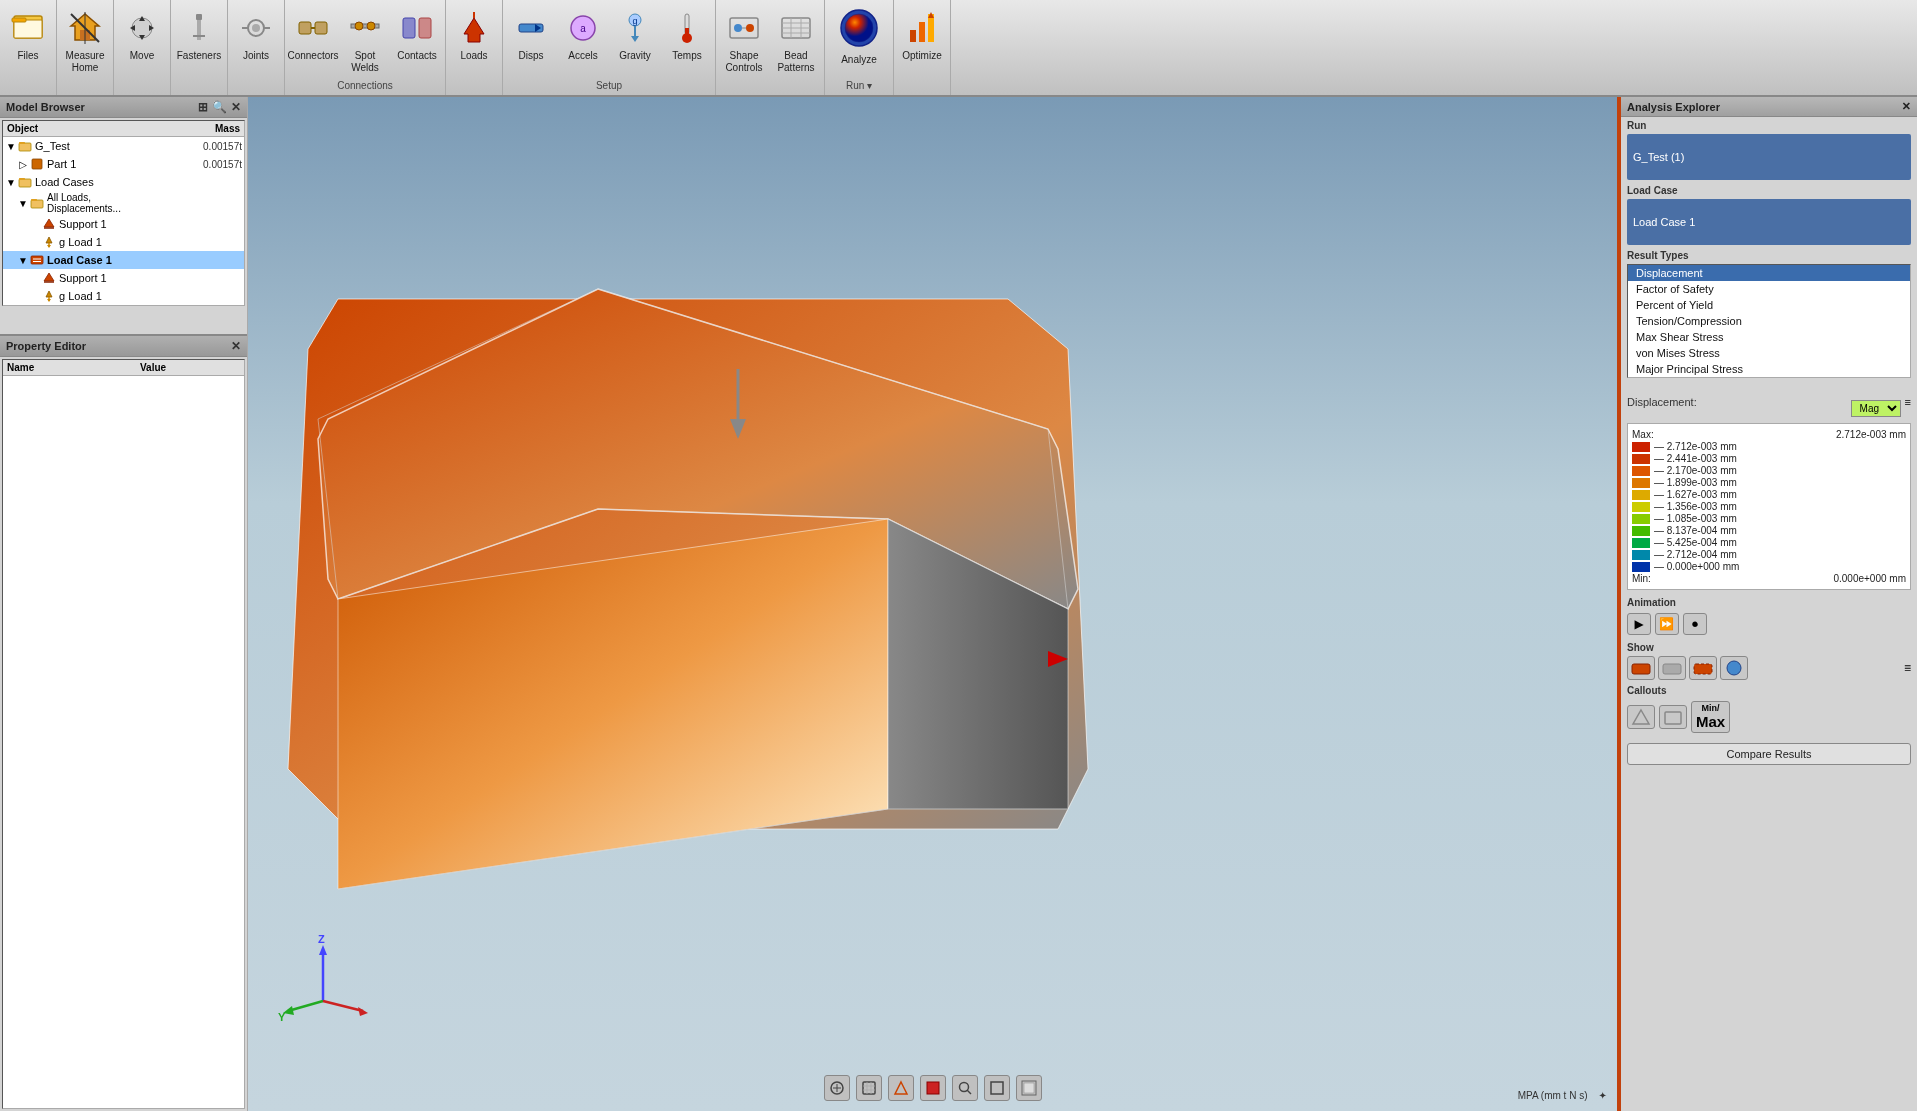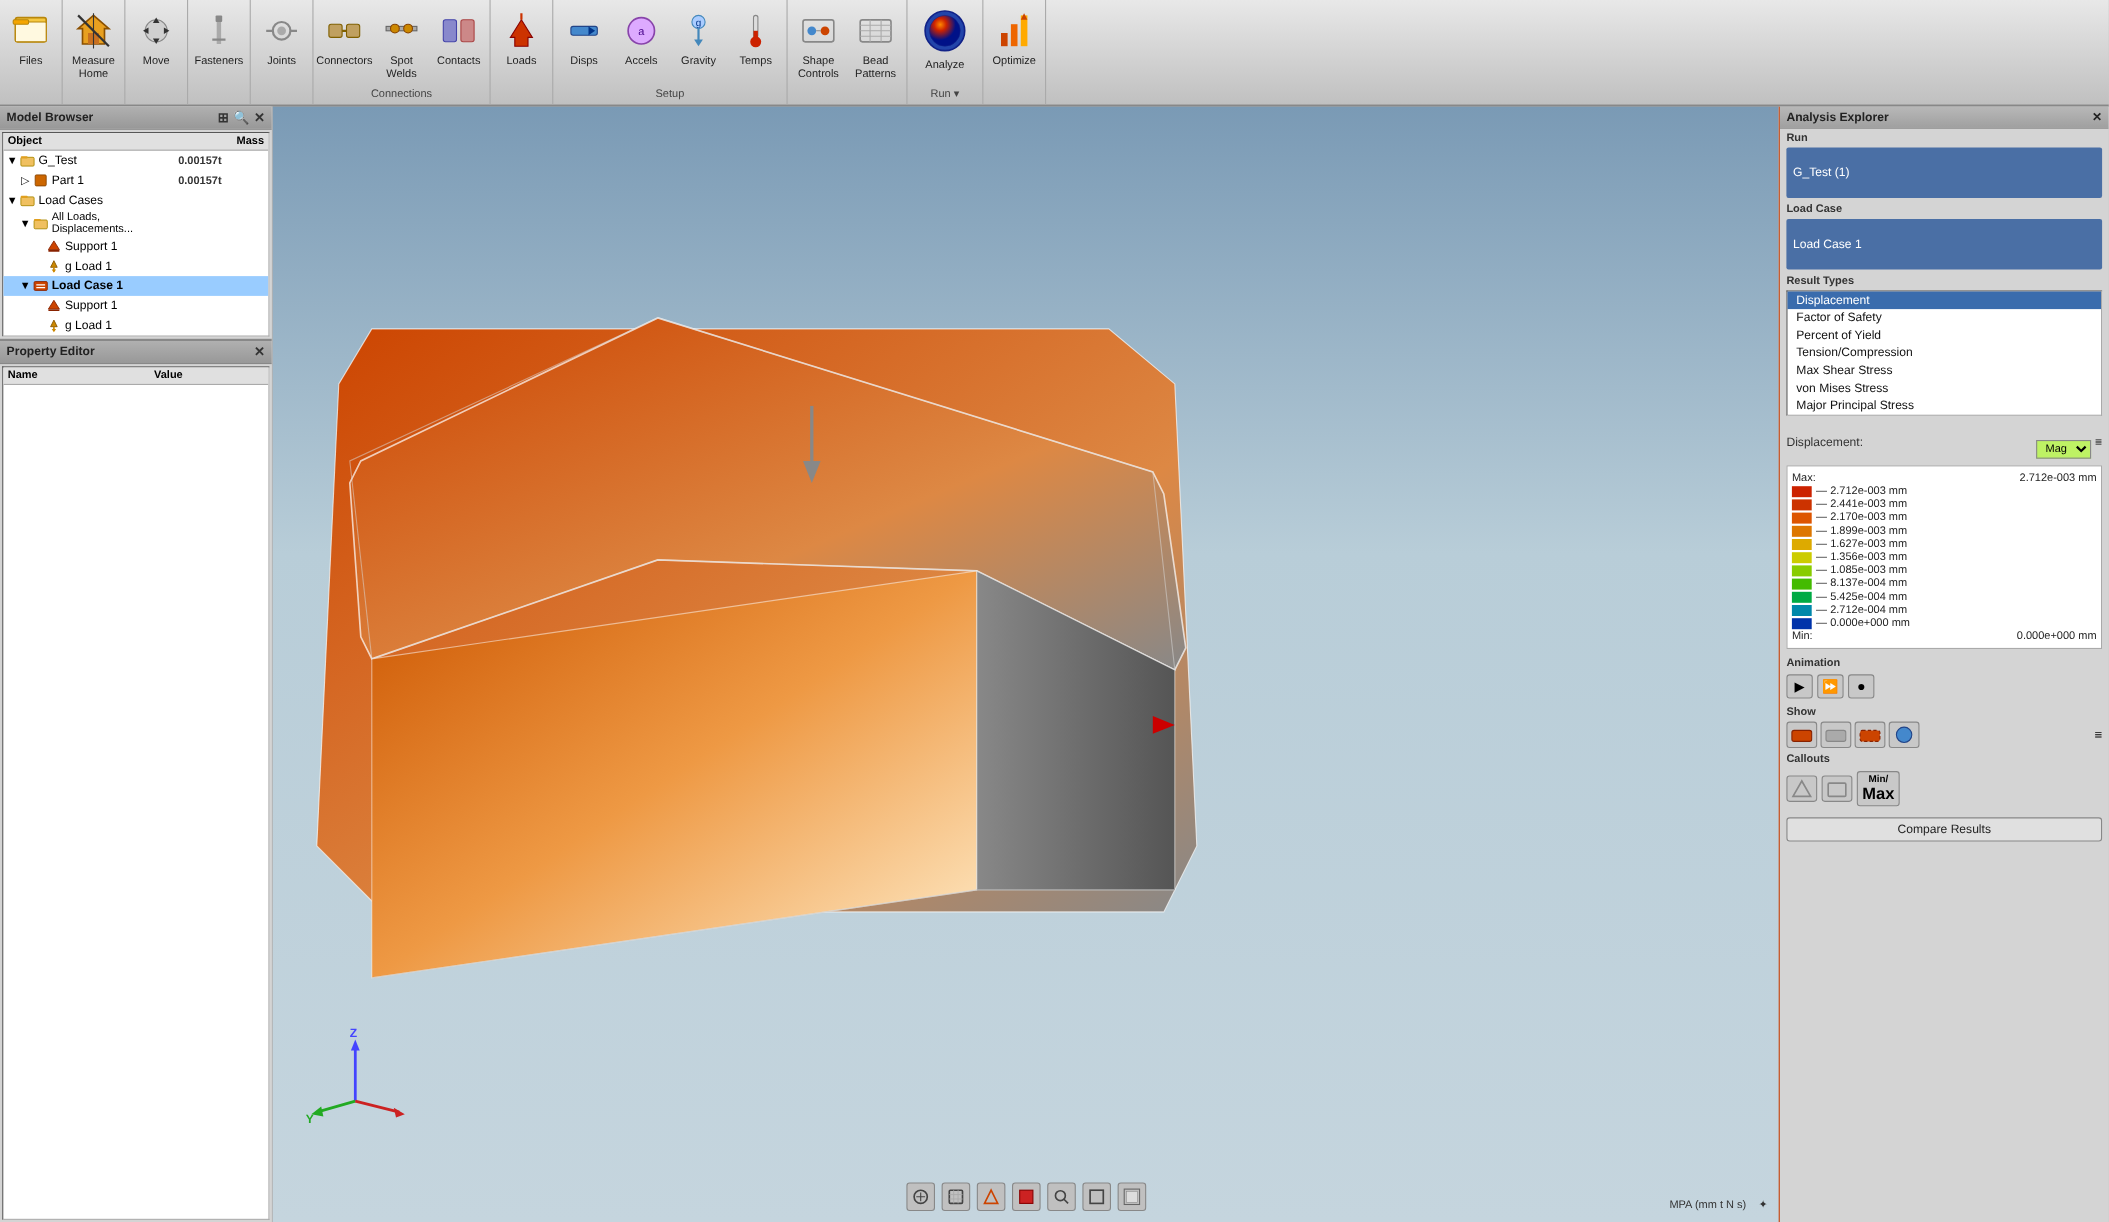--- a/index.html
+++ b/index.html
@@ -28,21 +28,21 @@
     }
     .toolbar-label { font-size: 10px; color: #222; line-height: 1.2; margin-top: 2px; }
     .group-label {
       font-size: 10px; color: #444; margin-top: auto; padding-bottom: 4px; padding-top: 2px;
     }
 
     
     #left-panel {
       position: absolute; top: 97px; left: 0; width: 248px; bottom: 0;
       background: #d4d4d4; border-right: 1px solid #aaa;
-      display: flex; flex-direction: column;
+      display: flex; flex-direction: column; gap: 26px;
     }
 
     
     #model-browser {
       background: #d4d4d4; flex: 0 0 auto;
     }
     .panel-header {
       background: linear-gradient(to bottom, #b0b0b0, #989898);
       padding: 3px 6px; display: flex; align-items: center; justify-content: space-between;
       border-bottom: 1px solid #888; font-size: 11px; font-weight: bold; color: #222;
@@ -54,21 +54,21 @@
     .tree-header { display: flex; background: #e0e0e0; border-bottom: 1px solid #aaa; font-size: 10px; font-weight: bold; padding: 2px 4px; }
     .tree-header-obj { flex: 1; }
     .tree-header-mass { width: 80px; text-align: right; }
 
     .tree-item { display: flex; align-items: center; padding: 1px 2px; font-size: 11px; cursor: pointer; }
     .tree-item.selected { background: #99ccff; }
     .tree-item .indent { display: inline-block; }
     .tree-item .toggle { width: 12px; text-align: center; font-size: 10px; }
     .tree-item .icon { width: 16px; height: 16px; display: inline-flex; align-items: center; justify-content: center; margin-right: 2px; }
     .tree-item .name { flex: 1; }
-    .tree-item .mass-val { width: 80px; text-align: left; font-size: 10px; color: #333; font-weight: bold; }
+    .tree-item .mass-val { width: 80px; text-align: right; font-size: 10px; color: #333; }
 
     
     #property-editor {
       background: #d4d4d4; flex: 1; display: flex; flex-direction: column;
       border-top: 2px solid #888;
     }
     .prop-table { background: white; margin: 2px; flex: 1; overflow-y: auto; border: 1px inset #aaa; }
     .prop-header { display: flex; background: #e0e0e0; border-bottom: 1px solid #aaa; font-size: 10px; font-weight: bold; padding: 2px 4px; }
     .prop-col-name { flex: 1; }
     .prop-col-val { width: 100px; }
@@ -96,21 +96,21 @@
     .vp-btn { width: 26px; height: 26px; background: #c0c0c0; border: 1px solid #888; border-radius: 3px; display: flex; align-items: center; justify-content: center; cursor: pointer; font-size: 14px; }
 
     
     #status-bar {
       position: absolute; bottom: 10px; right: 10px; font-size: 10px; color: #333;
     }
 
     
     #right-panel {
       position: absolute; top: 97px; right: 0; width: 300px; bottom: 0;
-      background: #d4d4d4; border-left: 1px solid #c2410c;
+      background: #d4d4d4; border-left: 4px solid #c2410c;
       display: flex; flex-direction: column; overflow-y: auto;
     }
 
     .ae-header {
       background: linear-gradient(to bottom, #b8b8b8, #a0a0a0);
       padding: 3px 6px; display: flex; align-items: center; justify-content: space-between;
       border-bottom: 1px solid #888; font-size: 11px; font-weight: bold; color: #222;
     }
     .ae-section-label { font-size: 10px; color: #333; padding: 3px 6px 1px 6px; font-weight: bold; }
     .ae-field { background: #4a6fa5; color: white; margin: 2px 6px; padding: 17px 6px; font-size: 11px; border-radius: 2px; }

